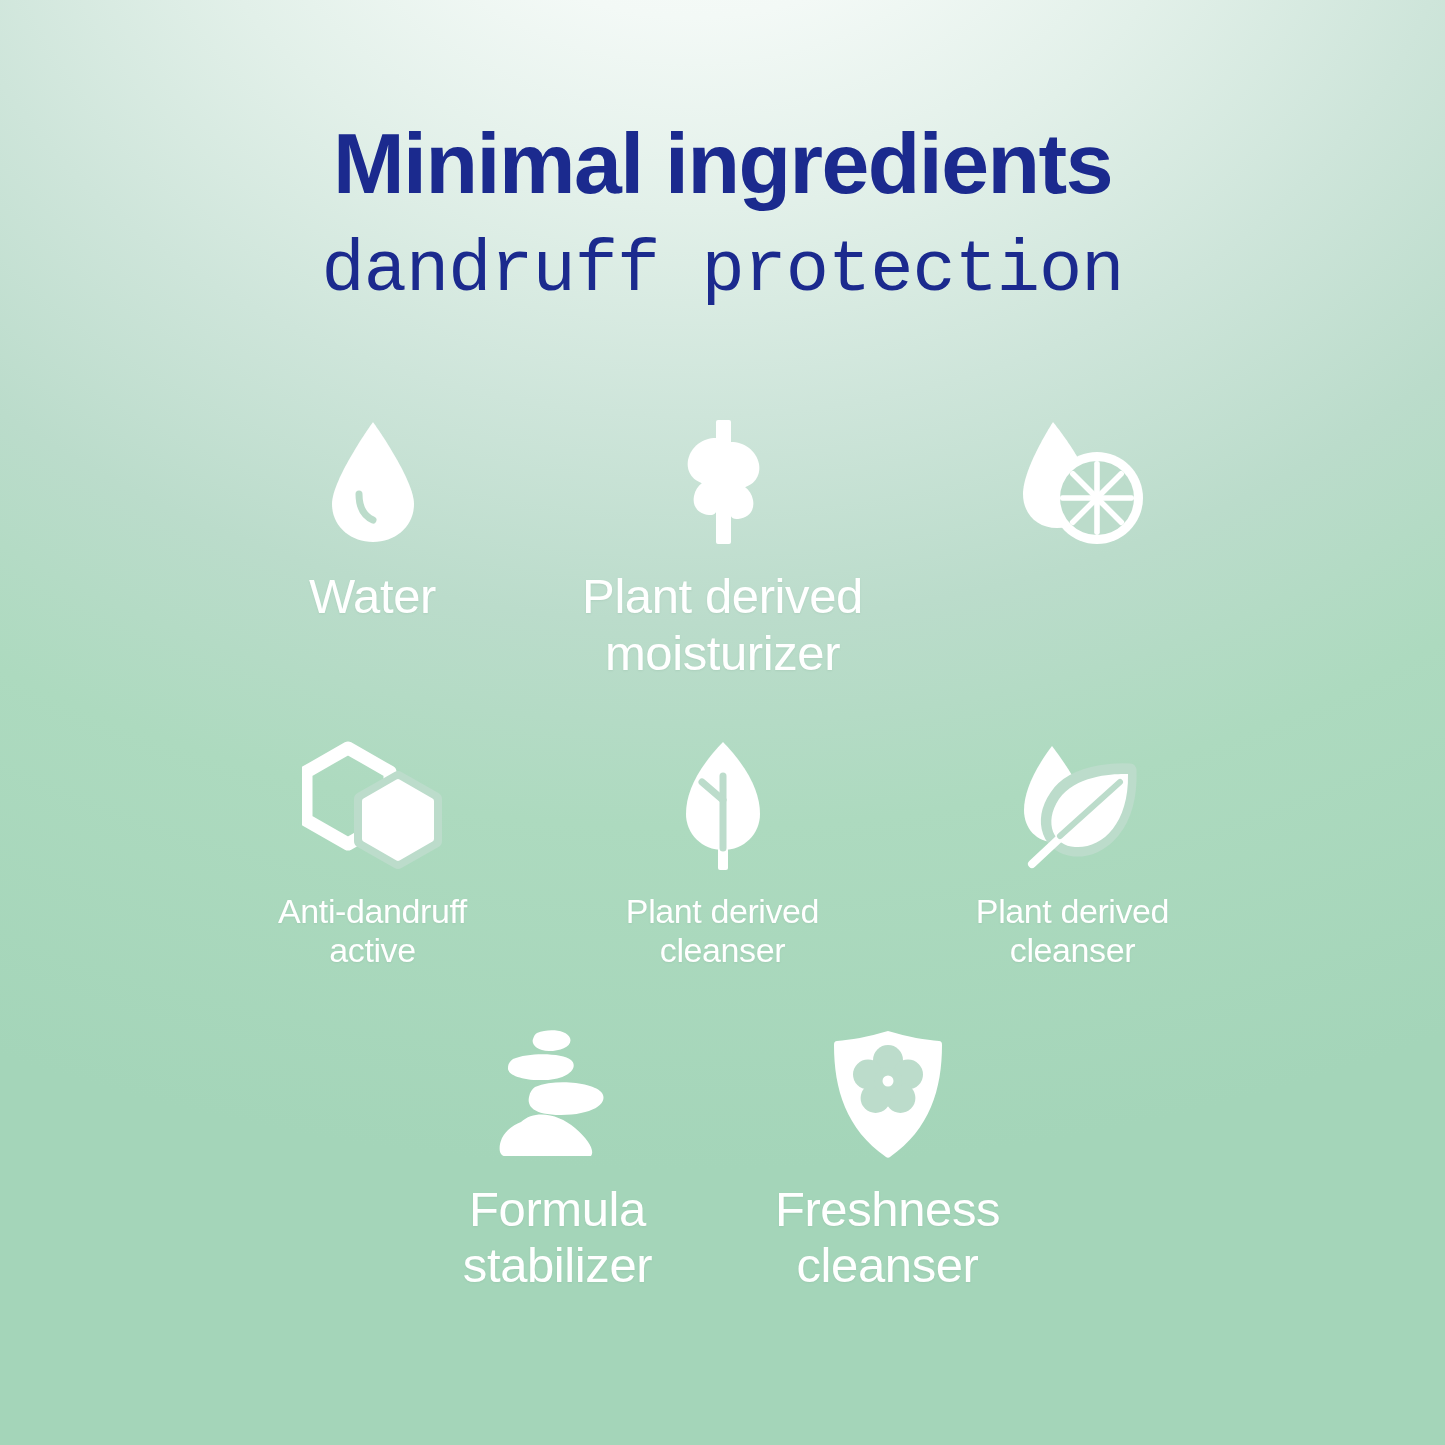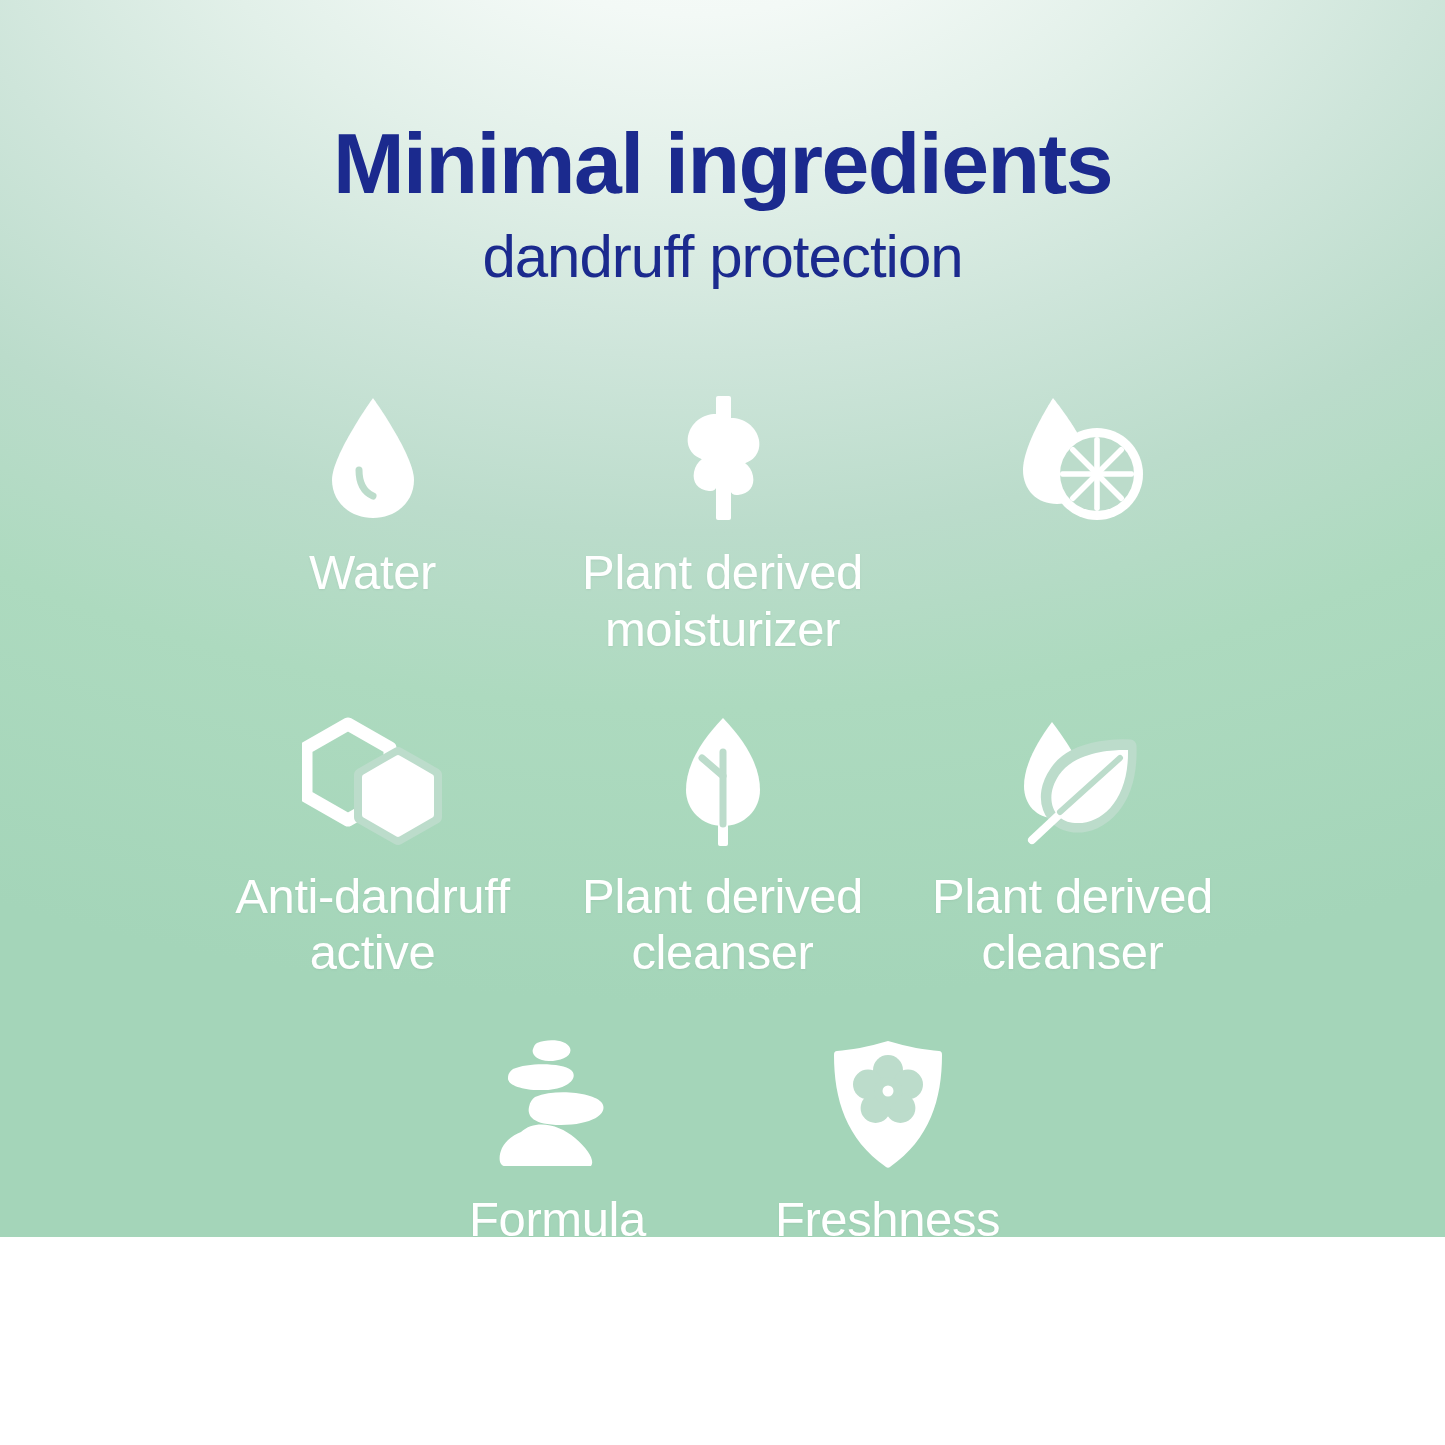--- a/index.html
+++ b/index.html
@@ -9,21 +9,21 @@
   body {
     width: 1445px;
     height: 1445px;
     font-family: "Liberation Sans", sans-serif;
     overflow: hidden;
   }
 
   #infographic {
     position: relative;
     width: 1445px;
-    height: 1237px;
+    height: 1445px;
     box-sizing: border-box;
     background-color: #a8d2ba;
     background-image:
       radial-gradient(120% 95% at 48% -14%, #fbfdfc 0%, #f3f9f6 16%, #e2f0e9 30%, #cee5da 45%, #bbdccb 60%, #addabf 75%, #a4d5b9 100%);
     overflow: hidden;
   }
 
   
   .headline {
     position: absolute;
@@ -36,30 +36,31 @@
     user-select: none;
   }
   .headline-line1 {
     display: block;
     font-size: 86px;
     font-weight: 700;
     letter-spacing: -1.5px;
   }
   .headline-line2 {
     display: block;
-    font-size: 60px;
+    font-size: 72px;
     font-weight: 400;
     letter-spacing: -1px;
-    margin-top: 16px;
+    margin-top: 24px;
+    font-family: Liberation Mono, monospace;
   }
 
   
   .grid {
     position: absolute;
-    top: 392px;
+    top: 416px;
     left: 0;
     width: 100%;
   }
   .grid-row {
     display: flex;
     justify-content: center;
     align-items: flex-start;
   }
   .grid-row.row-1 { gap: 0px; }
   .grid-row.row-2 { margin-top: 58px; }
@@ -86,21 +87,21 @@
     color: #ffffff;
     font-size: 49px;
     font-weight: 400;
     line-height: 1.16;
     letter-spacing: -0.4px;
     white-space: pre-line;
     text-shadow: 0 1px 2px rgba(120,160,140,0.18);
   }
 
   
-  .row-2 .cell-label { font-size: 49px; }
+  .row-2 .cell-label { font-size: 34px; }
   .row-3 .cell-label { font-size: 49px; }
   .row-3 .cell { width: 330px; }
 </style>
 </head>
 <body>
 
 <div id="infographic">
 
   <div class="headline">
     <span class="headline-line1">Minimal ingredients</span>

